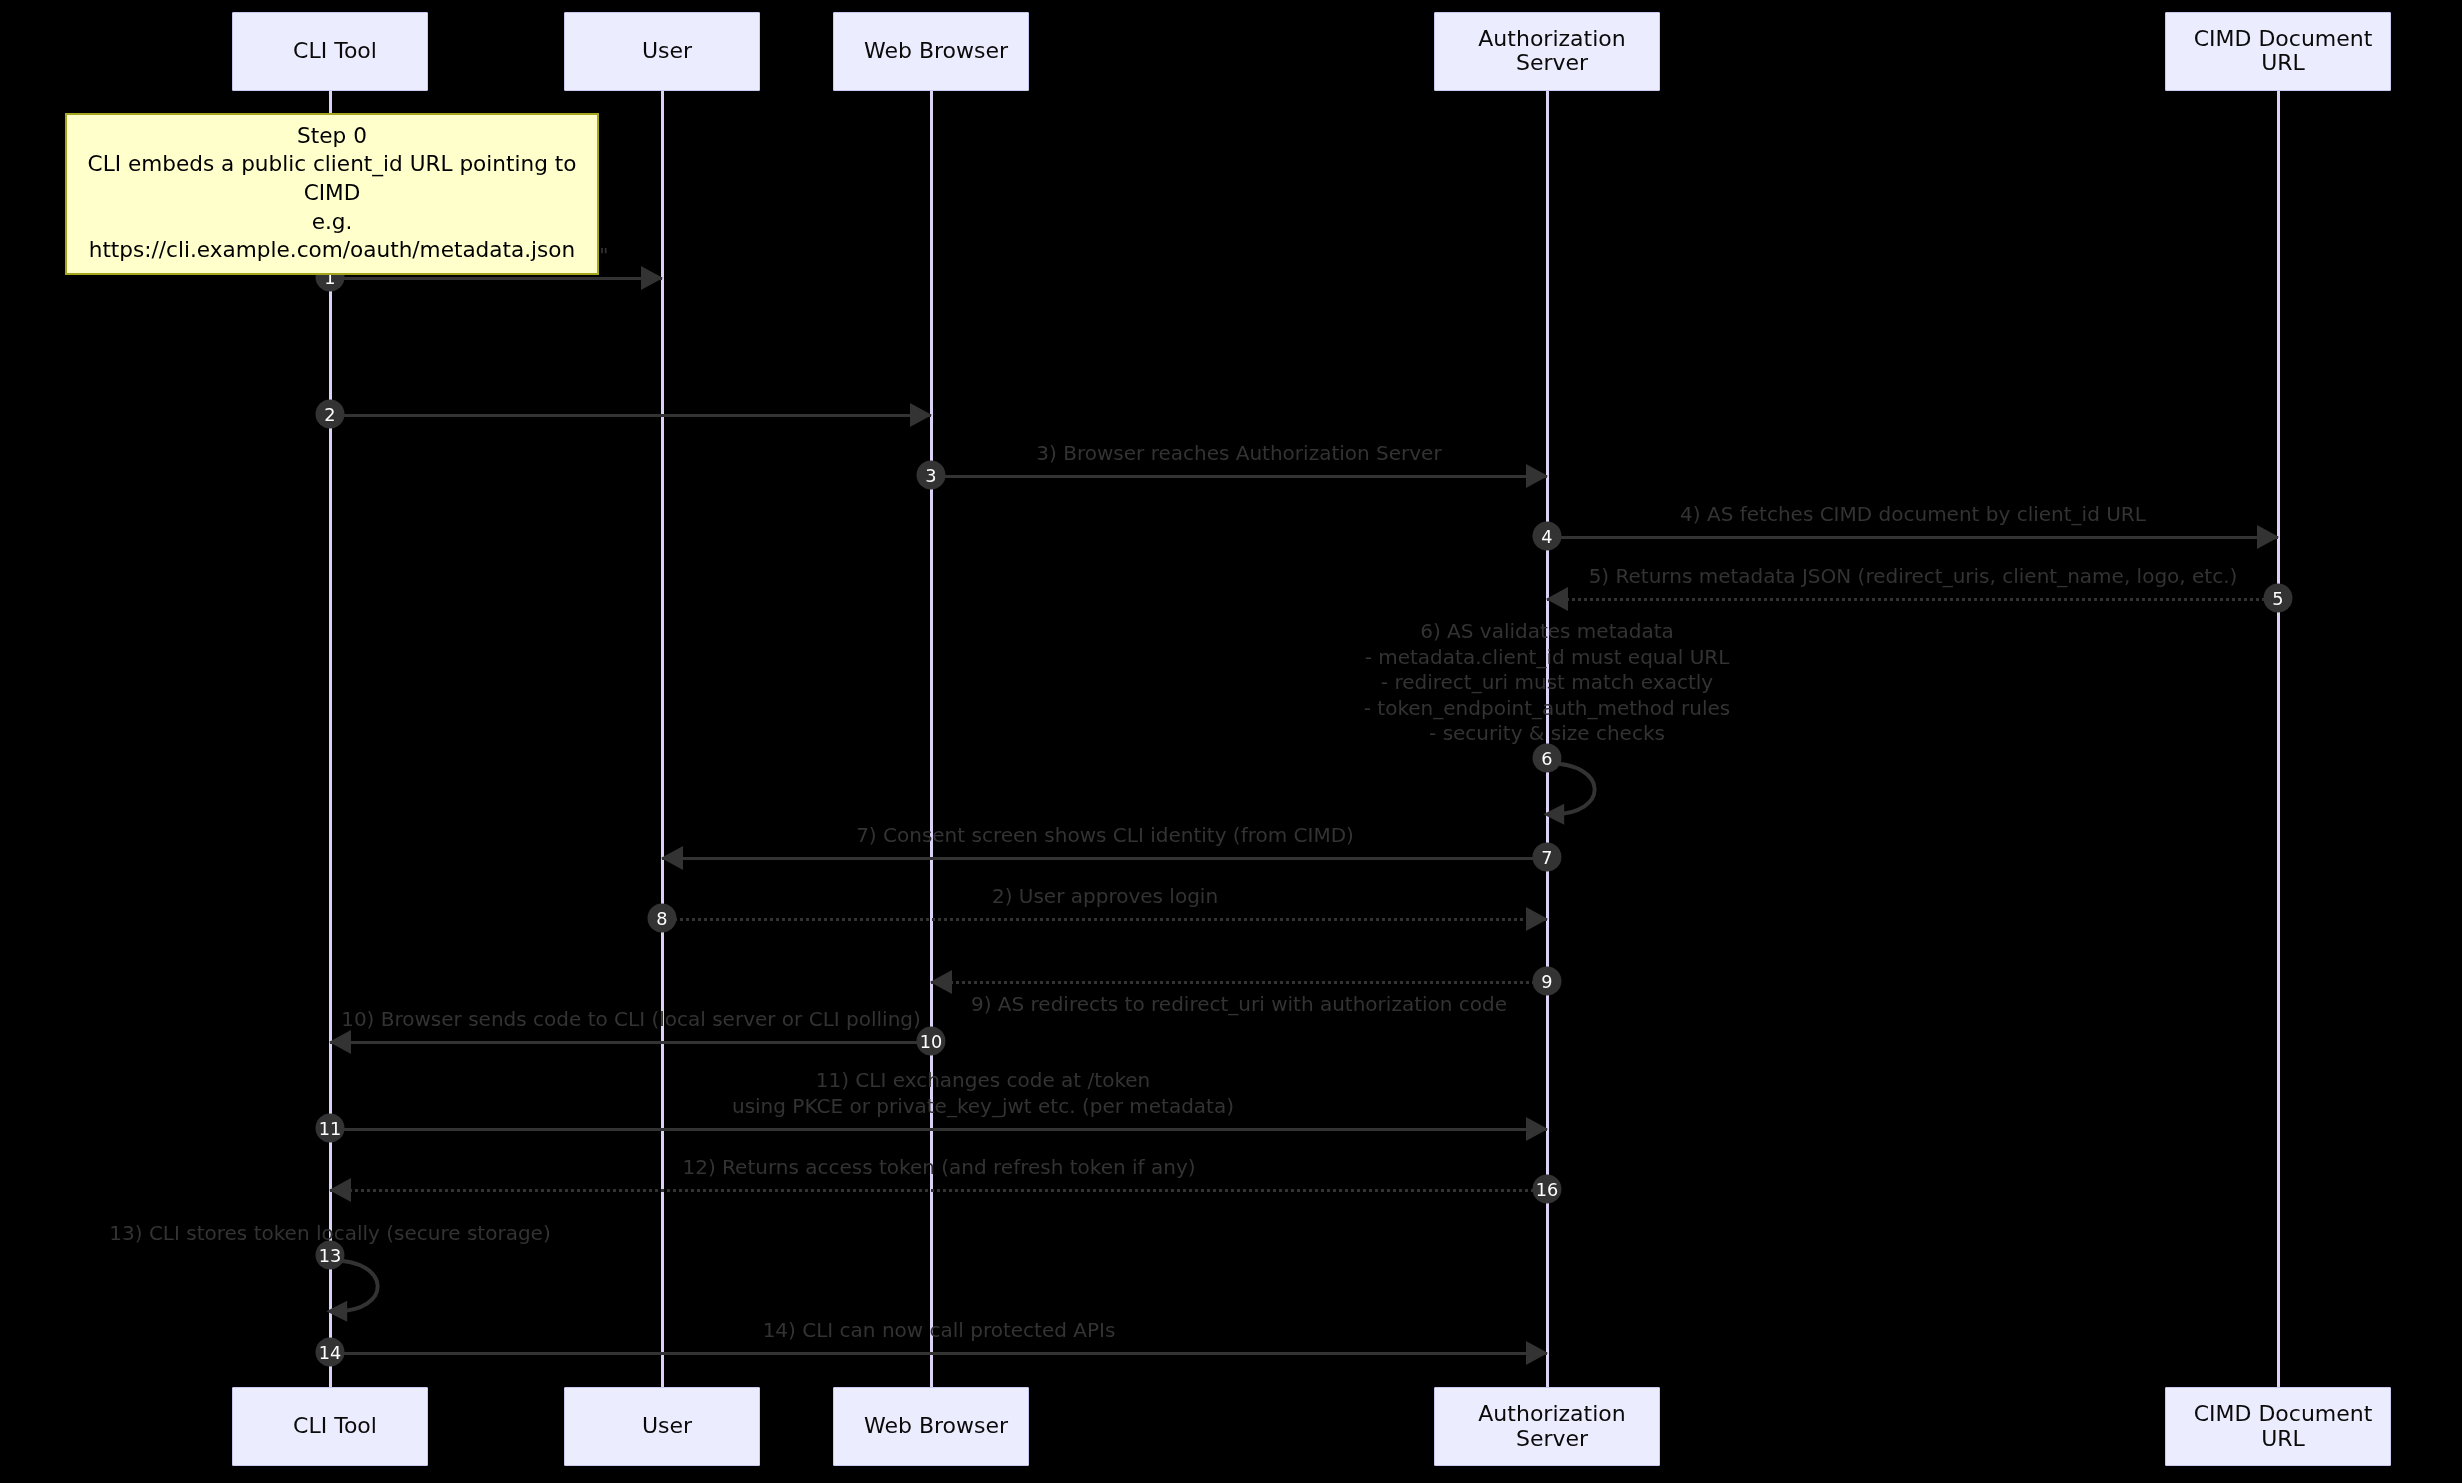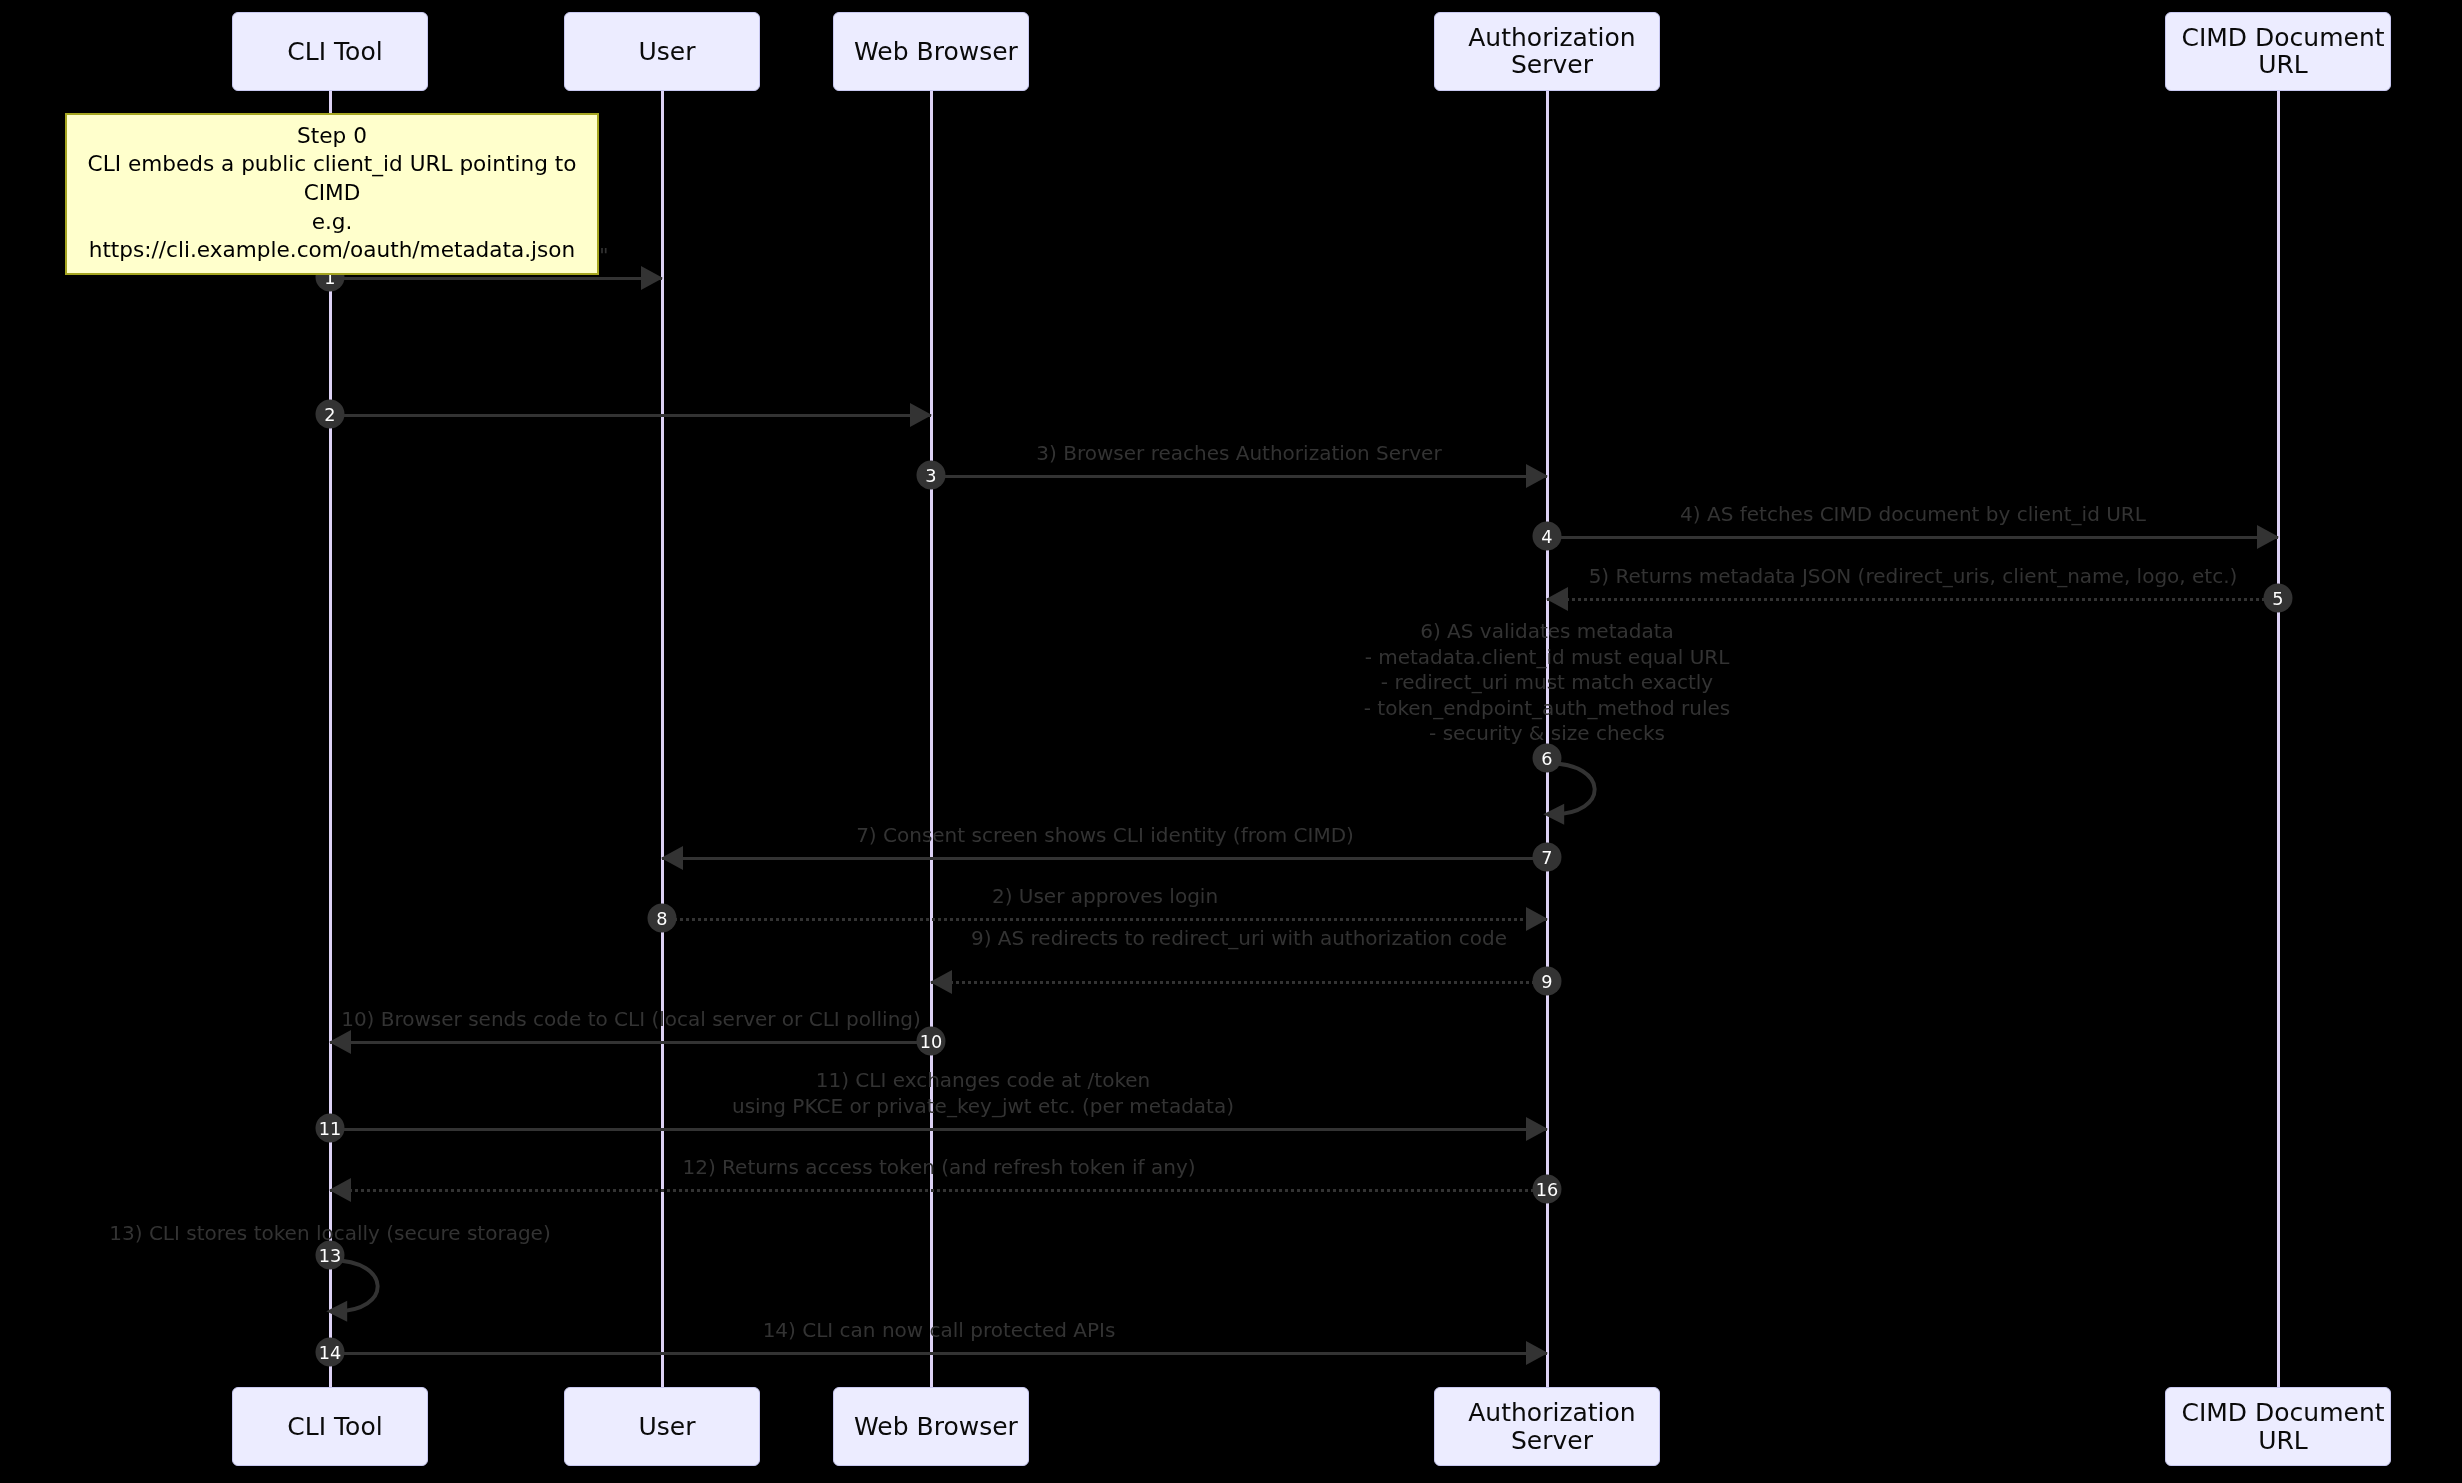--- a/index.html
+++ b/index.html
@@ -9,25 +9,25 @@
     width:2462px;height:1484px;position:relative;overflow:hidden;
     -webkit-font-smoothing:antialiased;
   }
   #diagram{position:absolute;left:0;top:0;width:2462px;height:1484px;}
 
   
   .participant{
     position:absolute;
     background:#ececff;
     border:1.3px solid #c8c8f0;
-    border-radius:6px;
+    border-radius:1px;
     box-sizing:border-box;
     display:flex;align-items:center;justify-content:center;
     color:#0a0a0a;
-    font-size:25px;
+    font-size:22px;
     line-height:1.1;
     text-align:center;
     z-index:6;
     padding-left:10px;
   }
 
   
   .lifeline{
     position:absolute;
     width:3.3px;
@@ -190,21 +190,21 @@
     <div class="msg dotted" style="left: 662px; top: 918px; width: 885px;">
       <div class="line"></div>
       <div class="head right"></div>
     </div>
     <div class="msglabel" style="left: 1105px; top: 884px;">2) User approves login</div>
     <div class="seqnum" style="left: 662px; top: 918px;">8</div>
     <div class="msg dotted" style="left: 931px; top: 981px; width: 616px;">
       <div class="line"></div>
       <div class="head left"></div>
     </div>
-    <div class="msglabel" style="left: 1239px; top: 926px;">9) AS redirects to redirect_uri with authorization code</div>
+    <div class="msglabel" style="left: 1239px; top: 992px;">9) AS redirects to redirect_uri with authorization code</div>
     <div class="seqnum" style="left: 1547px; top: 981px;">9</div>
     <div class="msg" style="left: 330px; top: 1041px; width: 601px;">
       <div class="line"></div>
       <div class="head left"></div>
     </div>
     <div class="msglabel" style="left: 631px; top: 1007px;">10) Browser sends code to CLI (local server or CLI polling)</div>
     <div class="seqnum" style="left: 931px; top: 1041px;">10</div>
     <div class="msg" style="left: 330px; top: 1128px; width: 1217px;">
       <div class="line"></div>
       <div class="head right"></div>

